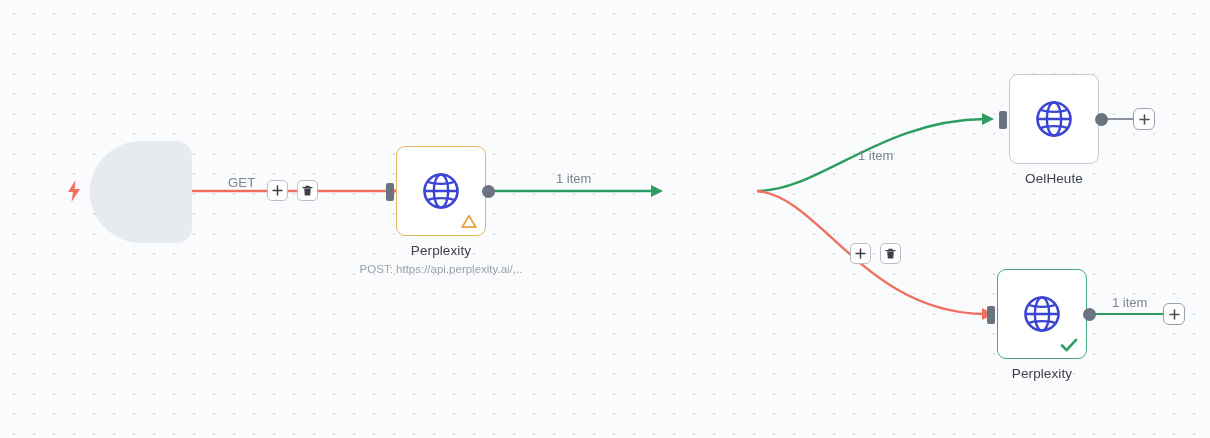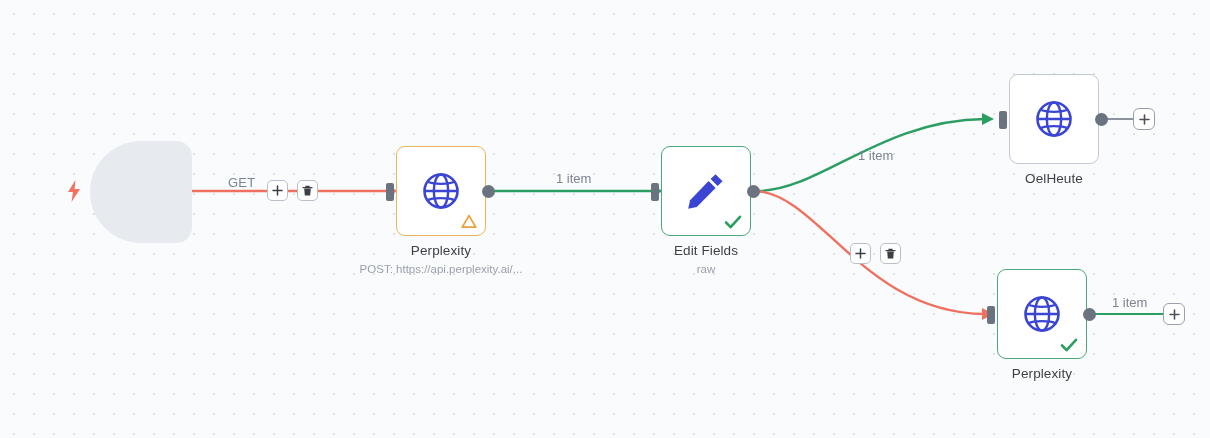--- a/index.html
+++ b/index.html
@@ -215,37 +215,20 @@
       <svg width="16" height="15" viewBox="0 0 16 15">
         <path d="M8 1.6 L14.8 13.2 H1.2 Z" fill="none" stroke="#e8a13c" stroke-width="1.7" stroke-linejoin="round"></path>
       </svg>
     </div>
     <div class="port-in" style="left:-11px; top:36px;"></div>
     <div class="port-out" style="left:85px; top:38px;"></div>
     <div class="node-label">Perplexity</div>
     <div class="node-sub">POST: https://api.perplexity.ai/...</div>
   </div>
 
-  <div class="node green" style="left:661px; top:146px;">
-    <div class="node-icon">
-      <svg width="42" height="42" viewBox="0 0 42 42">
-        <path d="M30.5 4.2 L37.5 11.2 L32.6 16.1 L25.6 9.1 Z" fill="#3b45d4"></path>
-        <path d="M23.6 11.1 L30.6 18.1 L11.8 36.9 L3.2 38.8 L5.1 30.2 Z" fill="#3b45d4"></path>
-      </svg>
-    </div>
-    <div class="node-status">
-      <svg width="20" height="20" viewBox="0 0 20 20">
-        <path d="M3 10.5 L7.6 15.2 L17 4.8" fill="none" stroke="#2c9e62" stroke-width="2.6" stroke-linecap="round" stroke-linejoin="round"></path>
-      </svg>
-    </div>
-    <div class="port-in" style="left:-11px; top:36px;"></div>
-    <div class="port-out" style="left:85px; top:38px;"></div>
-    <div class="node-label">Edit Fields</div>
-    <div class="node-sub">raw</div>
-  </div>
 
   <div class="node gray" style="left:997px; top:74px;">
     <div class="node-icon">
       <svg width="42" height="42" viewBox="0 0 42 42">
         <circle cx="21" cy="21" r="16.5" fill="none" stroke="#3b45d4" stroke-width="2.6"></circle>
         <ellipse cx="21" cy="21" rx="7.2" ry="16.5" fill="none" stroke="#3b45d4" stroke-width="2.4"></ellipse>
         <path d="M4.5 21 H37.5" stroke="#3b45d4" stroke-width="2.4"></path>
         <path d="M7.3 11.6 C12.5 14.6, 29.5 14.6, 34.7 11.6" fill="none" stroke="#3b45d4" stroke-width="2.3"></path>
         <path d="M7.3 30.4 C12.5 27.4, 29.5 27.4, 34.7 30.4" fill="none" stroke="#3b45d4" stroke-width="2.3"></path>
       </svg>

